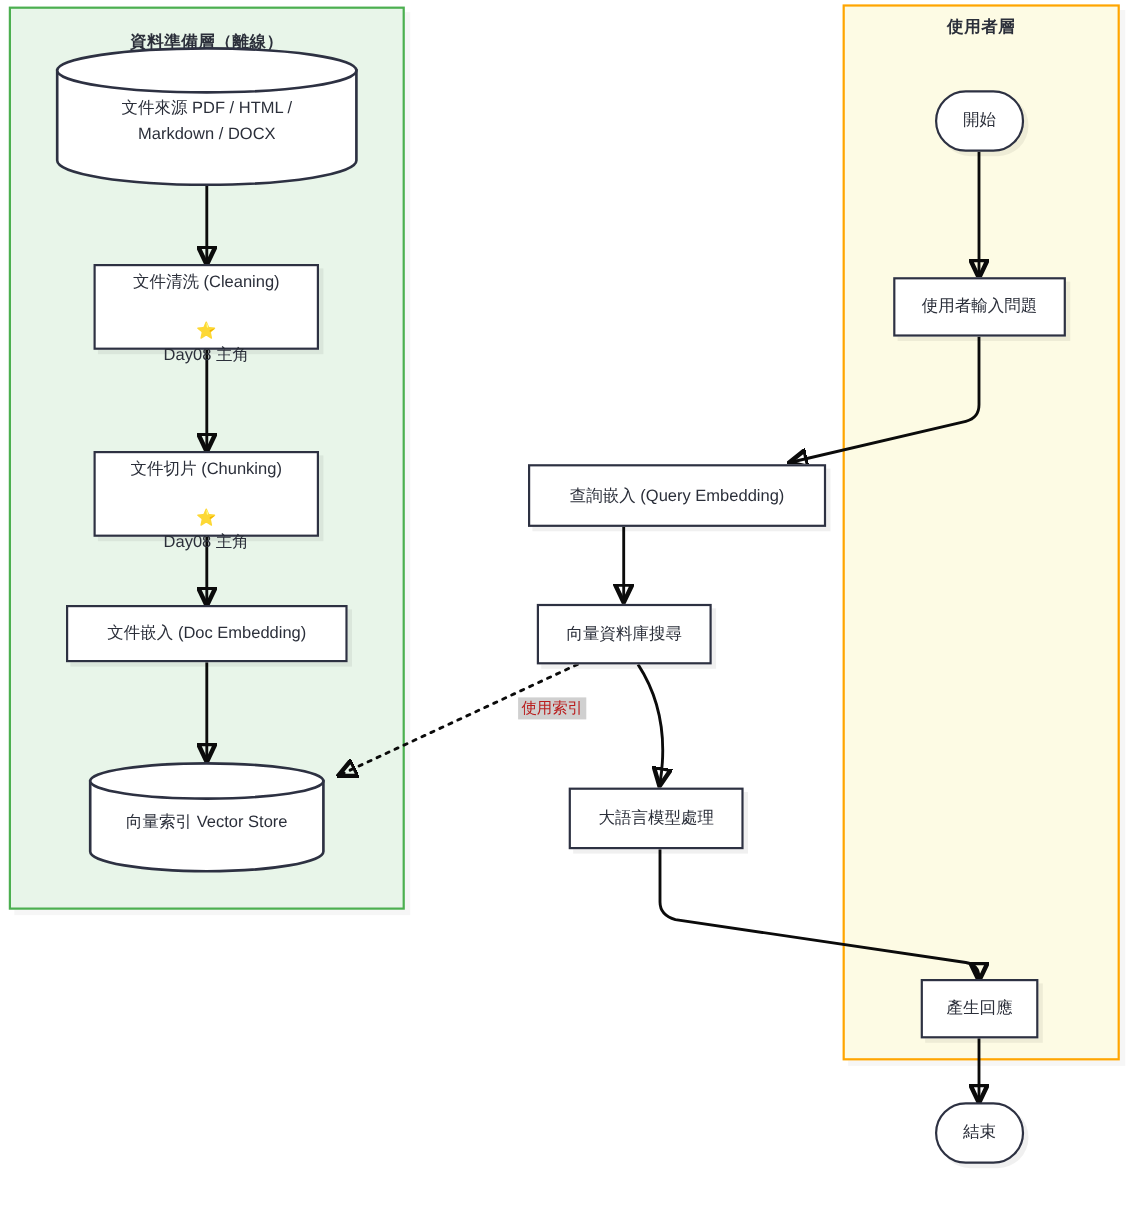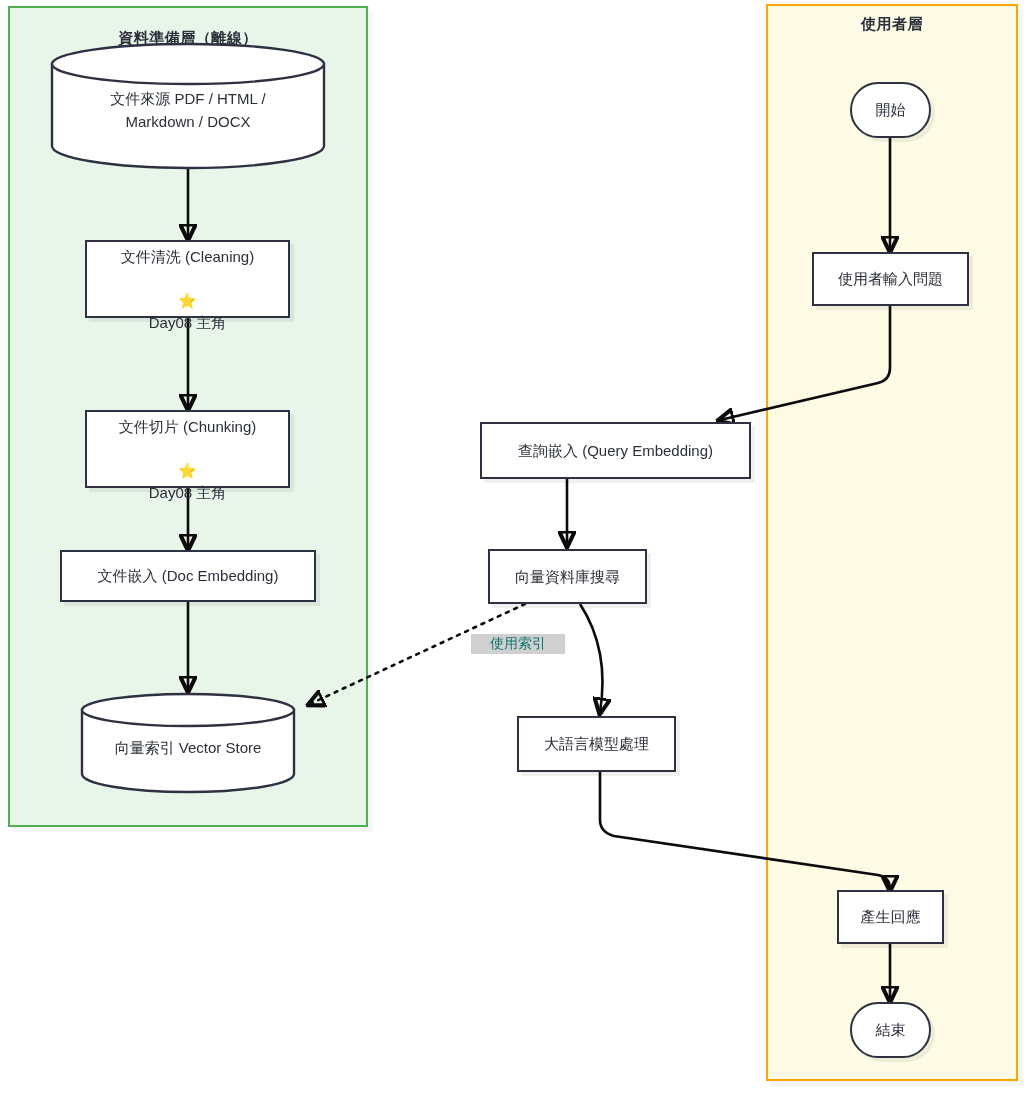--- a/index.html
+++ b/index.html
@@ -37,21 +37,21 @@
     left:8px; top:6px; width:360px; height:821px;
     background:#e8f5e9; border-color:#4caf50;
   }
   #cluster-prep .cluster-title{ top:9px;margin-top:12px; }
   #cluster-proc{
     left:383px; top:375px; width:364px; height:452px;
     background:#fdfbe4; border-color:#ffa500;
   }
   #cluster-proc .cluster-title{ top:9px; }
   #cluster-user{
-    left:766px; top:4px; width:252px; height:1077px;
+    left:766px; top:4px; width:252px; height:960px;
     background:#fdfbe4; border-color:#ffa500;
   }
   #cluster-user .cluster-title{ top:9px; }
 
   
   .node{
     position:absolute;
     box-sizing:border-box;
     display:flex;
     align-items:center;
@@ -102,23 +102,23 @@
   #edges path{ fill:none; stroke:#0b0b0b; stroke-width:2.6; }
   #edges path.dotted{
     stroke-width:2.6;
     stroke-dasharray:3 6;
     stroke-linecap:round;
   }
   .edge-label{
     position:absolute;
     z-index:7;
     background:#d0d0d0;
-    color:#0f766e;
+    color:#b91c1c;
     font-size:14px;
-    padding:1px 19px;
+    padding:1px 3px;
     white-space:nowrap;
   }
   .star{ color:#f4c430; }
 </style>
 </head>
 <body>
 
 <div id="canvas">
 
   <div class="cluster" id="cluster-prep">

